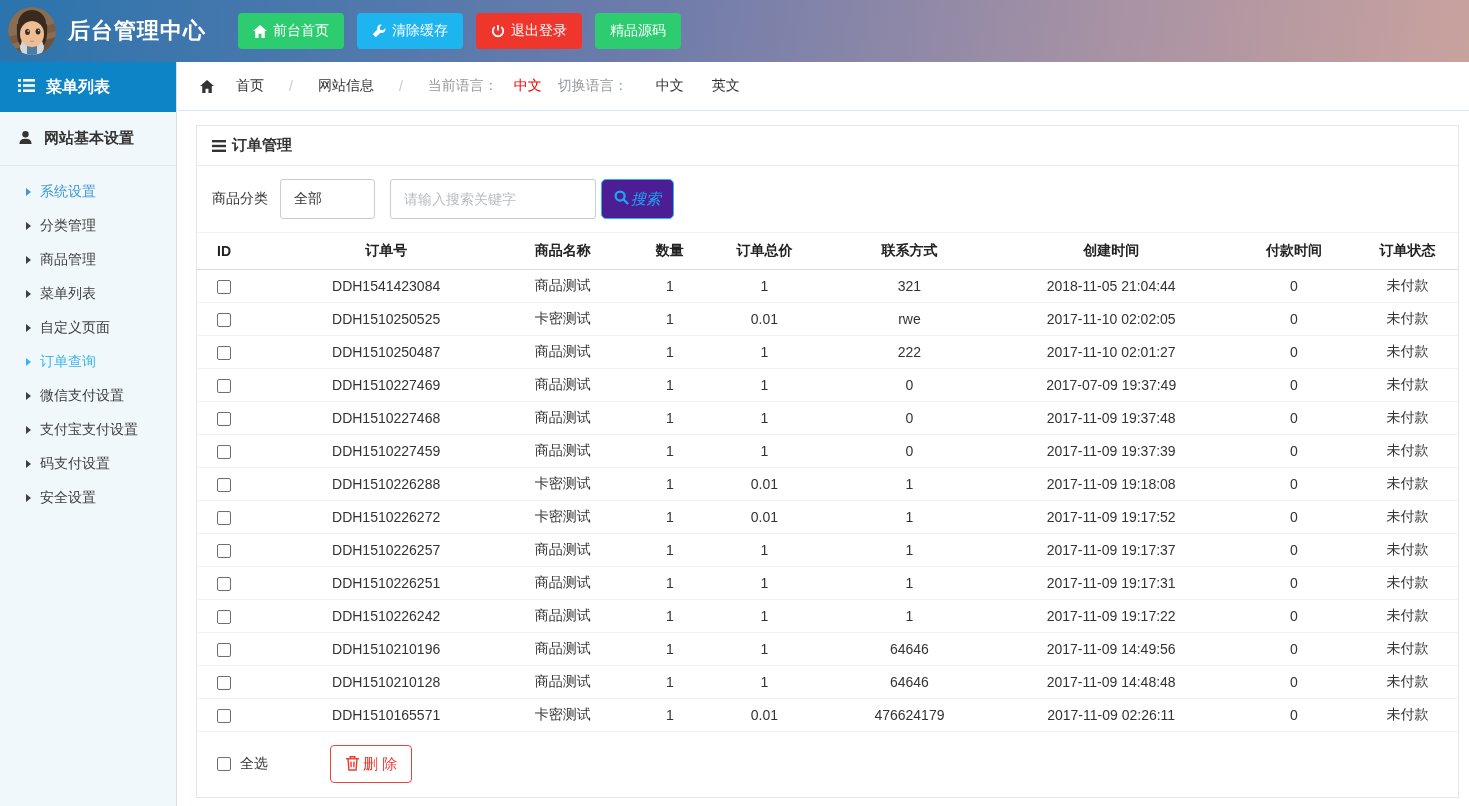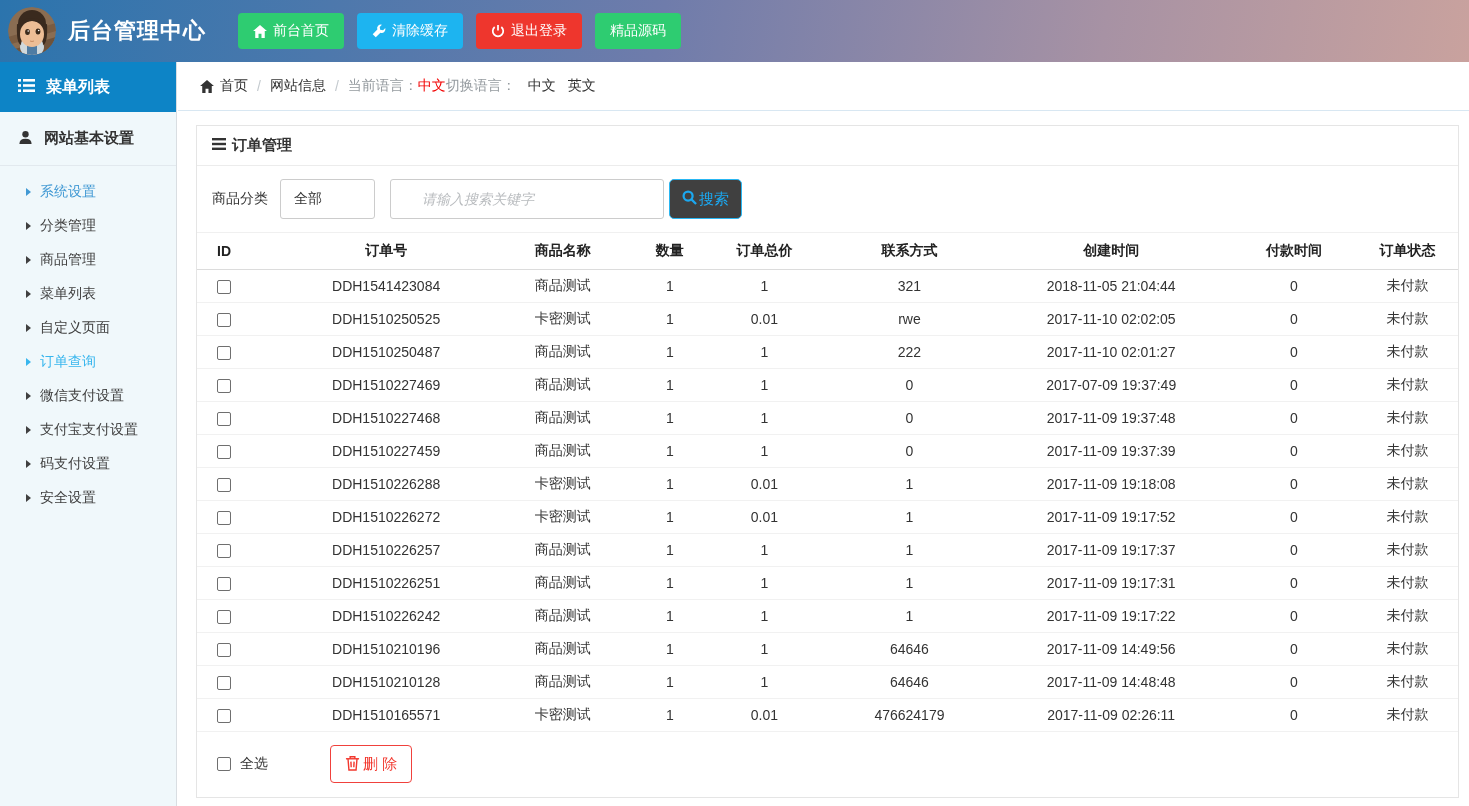--- a/index.html
+++ b/index.html
@@ -39,52 +39,52 @@
   .menu-item {
     display:flex; align-items:center; gap:9px; padding:8px 22px 8px 26px;
     font-size:14px; color:#404040; cursor:pointer;
   }
   .tri { width:0; height:0; border-left:5px solid currentColor; border-top:4px solid transparent; border-bottom:4px solid transparent; flex:0 0 auto; }
 
   
   .main { margin-left:178px; height:744px; background:#fff; }
   .breadcrumb {
     height:49px; border-bottom:1px solid #d8e7f2; background:#fff;
-    display:flex; align-items:center; padding:0 22px; font-size:14px; color:#333;
+    display:flex; align-items:center; padding:0 22px; font-size:14px; color:#333;gap:16px;
   }
   .breadcrumb a { color:#333; text-decoration:none; cursor:pointer; }
   .breadcrumb .sep { color:#c3c9ce; margin:0 9px; }
   .breadcrumb .muted { color:#949a9f; }
   .breadcrumb .red-text { color:#f20000; }
   .breadcrumb .switch-label { }
   .breadcrumb .lang-link { margin-left:12px; }
   .bc-home-icon { margin-right:6px; display:inline-flex; }
 
   
   .panel { margin:14px 10px 0 18px; border:1px solid #e5e5e5; background:#fff; }
   .panel-header {
     padding:10px 15px; border-bottom:1px solid #ececec; font-size:15px; font-weight:bold; color:#333;
-    display:flex; align-items:flex-start; gap:6px;
+    display:flex; align-items:flex-end; gap:6px;
   }
   .filter-row { padding:13px 15px; display:flex; align-items:center; }
   .filter-label { font-size:14px; color:#333; }
   .select-box {
     margin-left:12px; width:95px; height:40px; border:1px solid #ccc; border-radius:3px;
     display:flex; align-items:center; padding-left:13px; font-size:14px; color:#333;
     background:#fff; cursor:pointer;
   }
   .search-input {
-    margin-left:15px; width:274px; height:40px; border:1px solid #ccc; border-radius:3px;
-    padding:0 31px; font-size:14px; color:#333; font-family:inherit; outline:none;font-style:italic;
+    margin-left:15px; width:206px; height:40px; border:1px solid #ccc; border-radius:3px;
+    padding:0 13px; font-size:14px; color:#333; font-family:inherit; outline:none;
   }
   .search-input::placeholder { color:#b9bcbf; }
   .search-btn {
-    margin-left:5px; height:40px; padding:0 12px; background:#404040;
+    margin-left:5px; height:40px; padding:0 12px; background:#4c1d95;
     border:1px solid #29b7f3; border-radius:5px; color:#1ba8f0; font-size:15px;
-    display:inline-flex; align-items:center; gap:2px; cursor:pointer; font-family:inherit;
+    display:inline-flex; align-items:center; gap:2px; cursor:pointer; font-family:inherit;font-style:italic;
   }
 
   
   table.orders { width:100%; border-collapse:collapse; table-layout:fixed; }
   table.orders th {
     font-size:14px; font-weight:bold; color:#222; padding:9px 0; text-align:center;
     border-top:1px solid #f0f0f0; border-bottom:1px solid #dcdcdc;
   }
   table.orders td {
     font-size:14px; color:#333; padding:7px 0; text-align:center;

